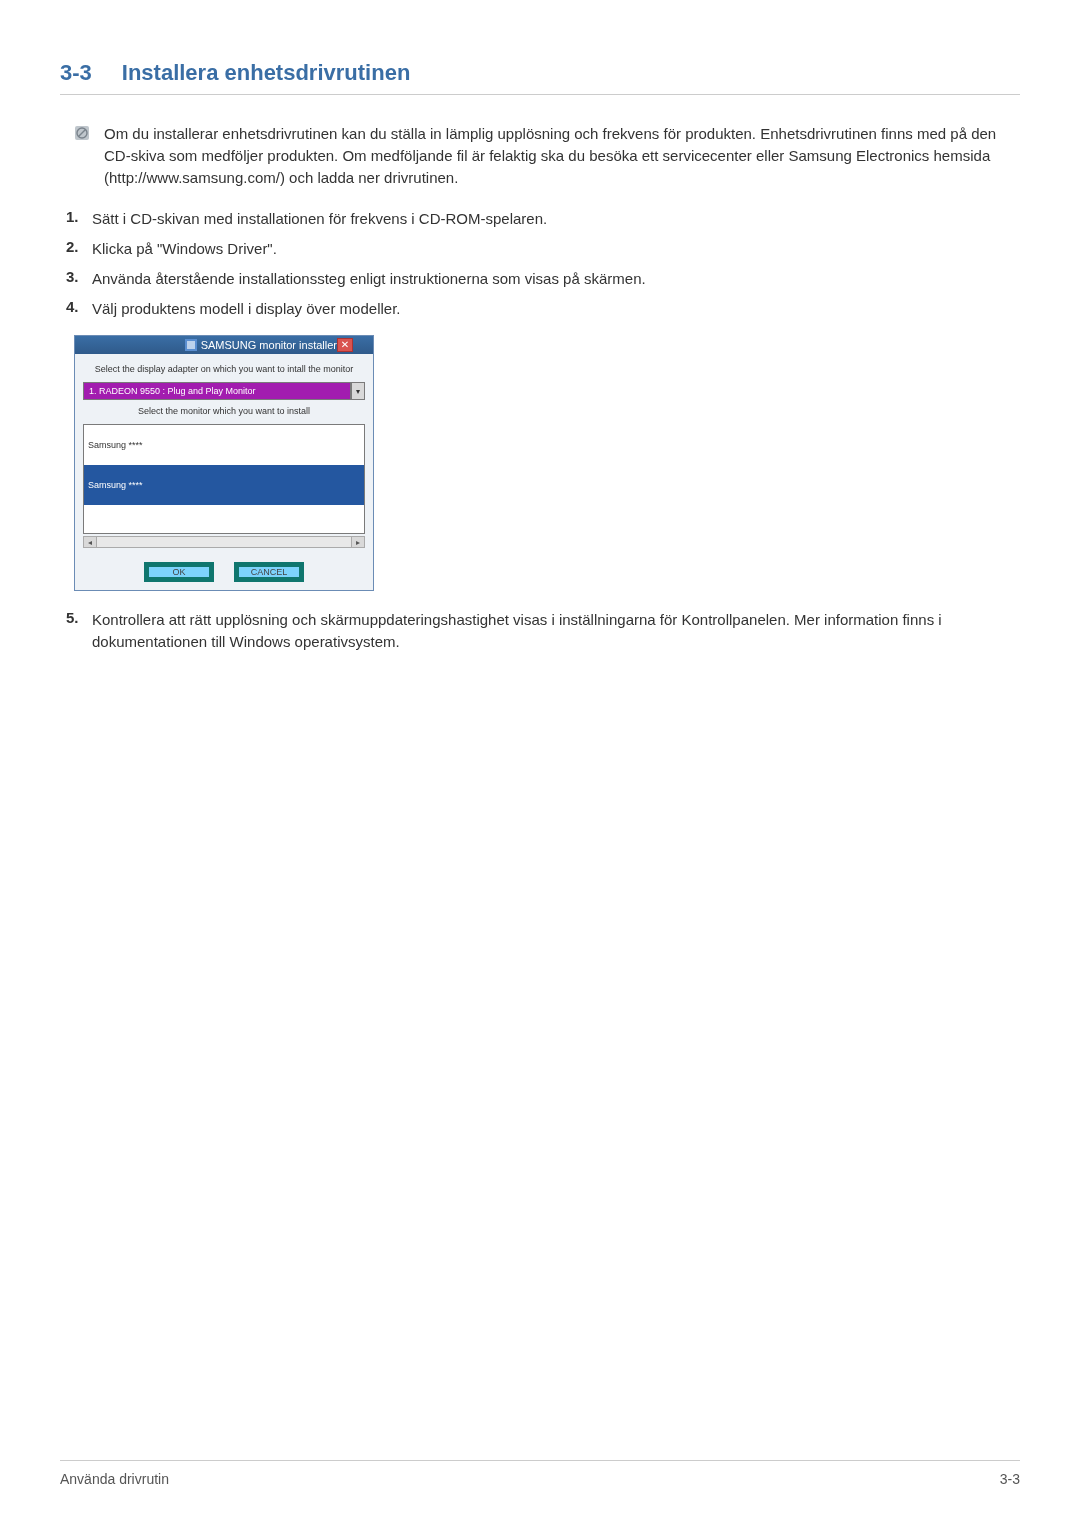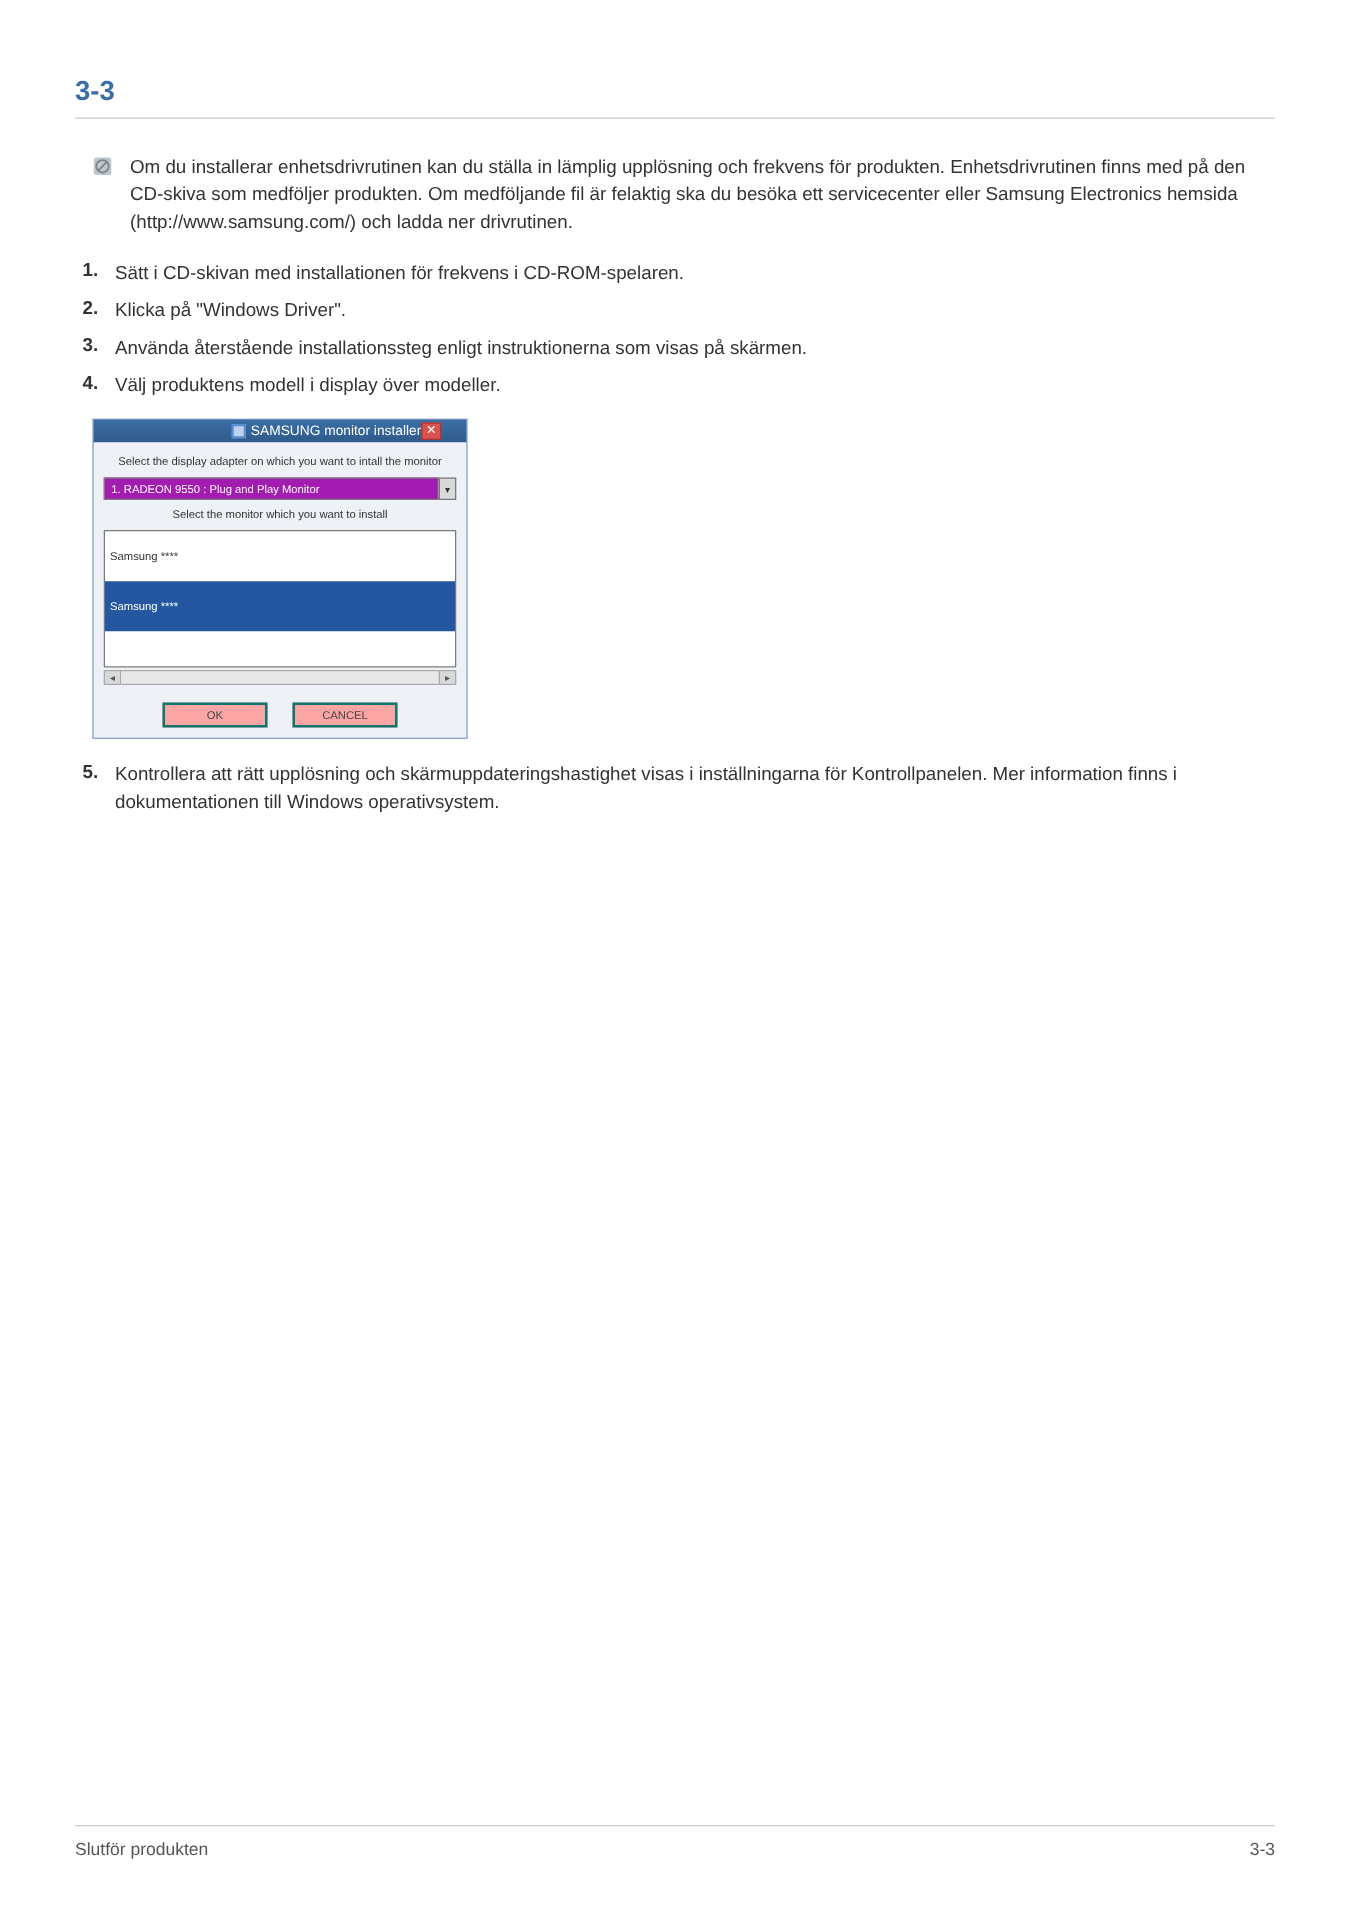--- a/index.html
+++ b/index.html
@@ -173,25 +173,25 @@
     border-top: 1px solid #aaa;
     border-bottom: 1px solid #aaa;
   }
   .btn-row {
     display: flex;
     justify-content: center;
     gap: 20px;
     margin-top: 14px;
   }
   .dlg-button {
-    width: 84px;
+    width: 70px;
     height: 20px;
     font-size: 9px;
-    background: #fca5a5;
-    border: 2px solid #0f766e;
+    background: #7dd3fc;
+    border: 5px solid #0f766e;
     display: flex;
     align-items: center;
     justify-content: center;
     color: #444;
   }
   .footer {
     position: absolute;
     bottom: 40px;
     left: 60px;
     right: 60px;
@@ -202,20 +202,21 @@
     font-size: 14px;
     color: #555;
   }
 </style>
 </head>
 <body>
 
 <div class="page">
   <div class="heading-row">
     <span class="heading-num">3-3</span>
+    <span class="heading-text">Installera enhetsdrivrutinen</span>
   </div>
 
   <div class="info-block">
     <span class="info-icon">
       <svg viewBox="0 0 16 16" width="16" height="16">
         <rect x="1" y="1" width="14" height="14" rx="2" fill="#bfc6cc"></rect>
         <circle cx="8" cy="8" r="5" fill="none" stroke="#7a838c" stroke-width="1.4"></circle>
         <line x1="4.5" y1="11.5" x2="11.5" y2="4.5" stroke="#7a838c" stroke-width="1.4"></line>
       </svg>
     </span>
@@ -287,15 +288,15 @@
 
   <div class="steps">
     <div class="step">
       <span class="step-num">5.</span>
       <span class="step-text">Kontrollera att rätt upplösning och skärmuppdateringshastighet visas i inställningarna för Kontrollpanelen. Mer information finns i dokumentationen till Windows operativsystem.</span>
     </div>
   </div>
 </div>
 
 <div class="footer">
-  <span>Slutför produkten</span>
+  <span>Använda drivrutin</span>
   <span>3-3</span>
 </div>
 
 </body></html>

